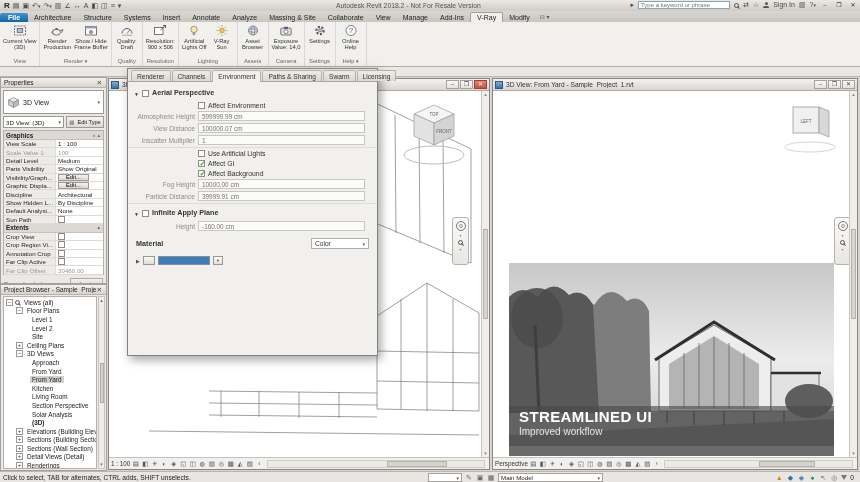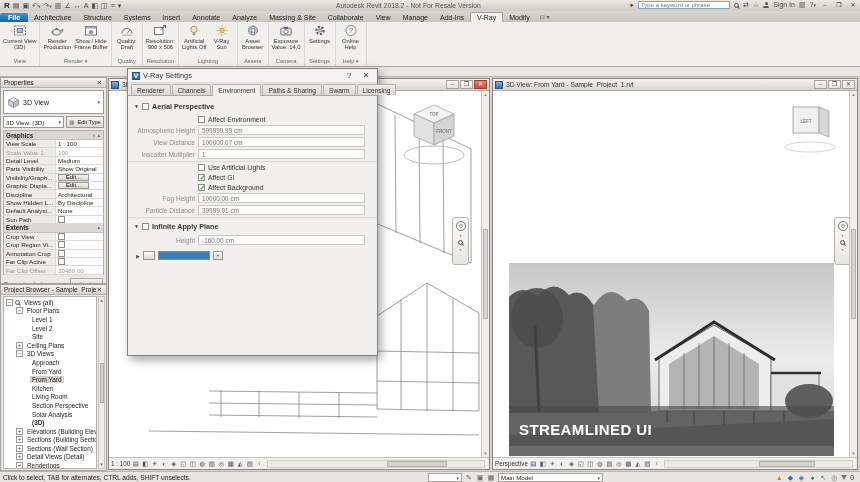--- a/index.html
+++ b/index.html
@@ -96,39 +96,39 @@
 .hthumb{position:absolute;top:0;height:6px;background:#d6d3ce;border:1px solid #b5b2ad}
 .cvscroll{position:absolute;right:0;top:0;bottom:0;width:8px;background:#f0eeea;border-left:1px solid #c9c6c1;display:flex;flex-direction:column;justify-content:space-between;align-items:center;font-size:4.5px;color:#888;padding:1px 0}
 .cvthumb{width:5px;height:90px;background:#d8d5d0;border:1px solid #b5b2ad}
 .navbar{position:absolute;width:17px;height:48px;border:1px solid #b5b2ad;border-radius:3px;background:linear-gradient(#fbfaf9,#e8e6e2);display:flex;flex-direction:column;align-items:center;gap:2px;padding:3px 0}
 .wheel{width:10px;height:10px;border:1px solid #777;border-radius:50%;position:relative}
 .wheel::after{content:"";position:absolute;inset:2px;border:1px solid #999;border-radius:50%}
 .navdot{font-size:4px;color:#888}
 
 
 #renderimg{position:absolute;left:16px;top:172px;width:325px;height:193px;background:linear-gradient(#c7c7c7,#ececec 50%,#cfcfcf);overflow:hidden}
-#overlayband{position:absolute;left:0;right:0;bottom:10px;height:40px;background:rgba(72,72,72,.62);color:#fff;padding:15px 10px}
+#overlayband{position:absolute;left:0;right:0;bottom:10px;height:40px;background:rgba(72,72,72,.62);color:#fff;padding:2px 10px}
 #ovh{font-size:15px;font-weight:bold;letter-spacing:.4px;line-height:18px}
 #ovs{font-size:10px;color:#e6e6e6;line-height:12px}
 
 
 .cubewrap{position:absolute}
 .cubetext{font-size:4.5px;fill:#666;font-family:"Liberation Sans",sans-serif}
 
 
 #vdlg{position:absolute;left:127px;top:68px;width:251px;height:288px;background:#f1f0ee;border:1px solid #858279;box-shadow:3px 4px 9px rgba(0,0,0,.35);z-index:100;font-size:7.2px;color:#333}
 .dtitle{height:14px;display:flex;align-items:center;padding:0 4px;gap:3px;background:#f4f3f1;border-bottom:1px solid #dedbd6;font-size:7.4px}
 .dico{width:8px;height:8px;background:linear-gradient(#64a6db,#2d6da8);border:1px solid #23527e;color:#fff;font-size:6px;line-height:7px;text-align:center;font-weight:bold;flex:none}
 .dtitle .dt{flex:1}
 .dhb{width:14px;text-align:center;color:#444;font-size:8px}
 .dtabs{display:flex;height:13px;background:#e7e5e1;border-bottom:1px solid #a9a69f;padding:1px 3px 0;gap:1px;align-items:flex-end}
 .dtab{font-size:6.6px;padding:2px 5px 1px;border:1px solid #b3b0aa;border-bottom:0;background:linear-gradient(#eeece8,#dbd8d2);border-radius:2px 2px 0 0;color:#333;white-space:nowrap}
 .dtab.active{background:#f1f0ee;position:relative;top:1px;padding-bottom:2px}
 .dbody{padding-top:2px}
-.shead{display:flex;align-items:center;gap:3px;padding:3.5px 6px;font-weight:bold;font-size:7.2px}
+.shead{display:flex;align-items:flex-end;gap:3px;padding:3.5px 6px;font-weight:bold;font-size:7.2px}
 .sep{border-top:1px solid #dedbd6;margin:1px 0 0}
 .sarrow{font-size:5px;color:#333}
 .subchk{display:flex;align-items:center;gap:3px;padding:1.5px 0 1.5px 70px;font-size:6.8px}
 .frow{display:flex;align-items:center;height:12px;padding-right:12px}
 .flab{width:70px;text-align:right;color:#8f8d89;font-size:6.6px;padding-right:3px;flex:none}
 .fin{flex:1;height:10px;background:#fbfbfa;border:1px solid #cac7c2;font-size:6.4px;color:#767470;padding:0 3px;font-family:inherit}
 .matrow{display:flex;align-items:center;padding:6px 8px 2px;font-weight:bold;font-size:7.2px}
 .matdd{margin-left:auto;width:58px;height:11px;background:#fff;border:1px solid #b3b0aa;display:flex;align-items:center;font-size:6.6px;font-weight:normal;padding:0 3px;color:#333}
 .matdd .lab{flex:1}
 .swrow{display:flex;align-items:center;gap:3px;padding:5px 8px}
@@ -483,20 +483,21 @@
               <line x1="215" y1="148" x2="215" y2="163"></line>
               <line x1="245" y1="148" x2="245" y2="162"></line>
               <line x1="275" y1="148" x2="275" y2="160"></line>
             </g>
           <ellipse cx="300" cy="138" rx="24" ry="17" fill="#5e5e5e"></ellipse>
           <ellipse cx="28" cy="55" rx="26" ry="30" fill="#4c4c4c" opacity="0.9"></ellipse>
           <path d="M30,150 L26,62" stroke="#3f3f3f" stroke-width="3" fill="none"></path>
         </svg>
         <div id="overlayband">
           <div id="ovh">STREAMLINED UI</div>
+          <div id="ovs">Improved workflow</div>
         </div>
       </div>
       <div class="cvscroll">
           <span>▲</span>
           <span class="cvthumb"></span>
           <span>▼</span>
         </div>
     </div>
     <div class="viewbar">
       <span>Perspective</span>
@@ -713,26 +714,20 @@
 
     </div>
     <div class="vscroll">
         <span>▲</span>
         <span class="vthumb"></span>
         <span>▼</span>
       </div>
   </div>
 
   <div id="vdlg">
-    <div class="dtitle">
-      <span class="dico">V</span>
-      <span class="dt">V-Ray Settings</span>
-      <span class="dhb">?</span>
-      <span class="dhb">✕</span>
-    </div>
     <div class="dtabs">
       <span class="dtab">Renderer</span>
       <span class="dtab">Channels</span>
       <span class="dtab active">Environment</span>
       <span class="dtab">Paths &amp; Sharing</span>
       <span class="dtab">Swarm</span>
       <span class="dtab">Licensing</span>
     </div>
     <div class="dbody">
 
@@ -784,20 +779,27 @@
       <div class="shead">
         <span class="sarrow">▼</span>
         <span class="cb"></span>
         <span>Infinite Apply Plane</span>
       </div>
       <div class="frow">
         <span class="flab">Height</span>
         <input class="fin" readonly="" value="-160.00 cm" style="">
       </div>
 
+      <div class="matrow">
+        <span>Material</span>
+        <span class="matdd">
+            <span class="lab">Color</span>
+            <span class="dd">▾</span>
+          </span>
+      </div>
       <div class="swrow">
         <span class="swexp">▶</span>
         <span class="swicon"></span>
         <span class="swbar"></span>
         <span class="swdd">▾</span>
       </div>
 
     </div>
   </div>
 

